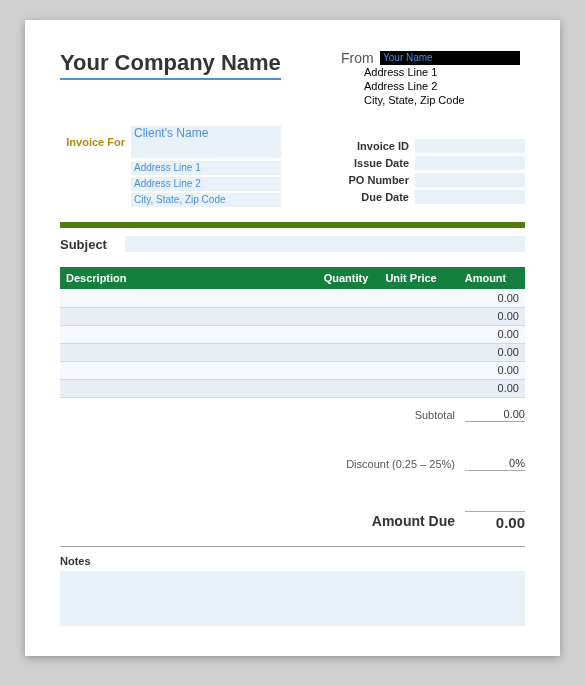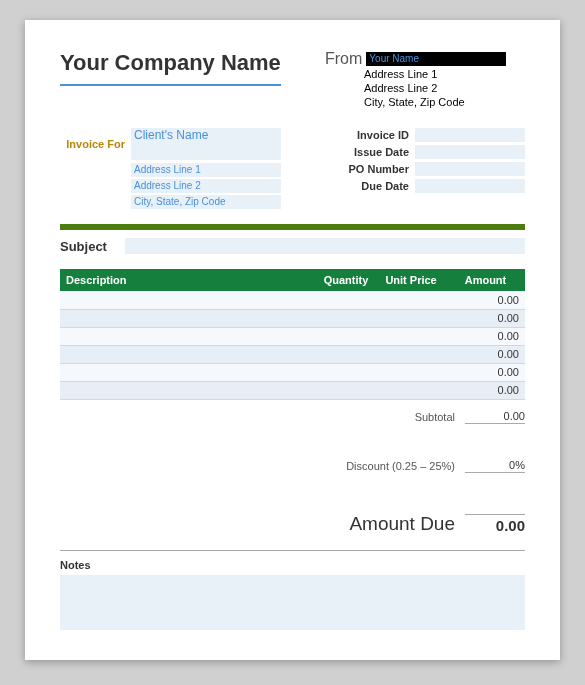--- a/index.html
+++ b/index.html
@@ -23,51 +23,53 @@
     .header {
       display: flex;
       justify-content: space-between;
       margin-bottom: 20px;
     }
     .company-name {
       font-size: 22px;
       font-weight: bold;
       color: #333;
       border-bottom: 2px solid #4a90d9;
-      padding-bottom: 8px;
+      padding-bottom: 2px;
     }
     .from-block {
       text-align: left;
       min-width: 200px;
     }
     .from-row {
       display: flex;
       align-items: center;
       gap: 4px;
     }
     .from-row .from-lbl {
-      font-size: 16px;
+      font-size: 14px;
       color: #555;
       min-width: 35px;
+      margin-left: 16px;
     }
     .from-row .input-line {
       background: #000000;
       height: 14px;
       width: 140px;
       display: inline-block;
       font-size: 10px;
       color: #4a90d9;
       padding: 1px 3px;
       line-height: 12px;
     }
     
     .invoice-info {
       display: flex;
       justify-content: space-between;
       margin-bottom: 15px;
+      align-items: flex-end;
     }
     .client-block {
       flex: 1;
     }
     .client-row {
       display: flex;
       align-items: center;
       gap: 6px;
       margin-bottom: 3px;
     }
@@ -229,22 +231,22 @@
     }
     .amount-due-row {
       display: flex;
       justify-content: flex-end;
       align-items: center;
       gap: 10px;
       width: 250px;
       margin-top: 5px;
     }
     .amount-due-row .ad-label {
-      font-size: 19px;
-      font-weight: normal;
+      font-size: 14px;
+      font-weight: bold;
       color: #333;
       min-width: 130px;
       text-align: right;
     }
     .amount-due-row .ad-value {
       font-size: 15px;
       font-weight: bold;
       color: #333;
       text-align: right;
       min-width: 60px;

